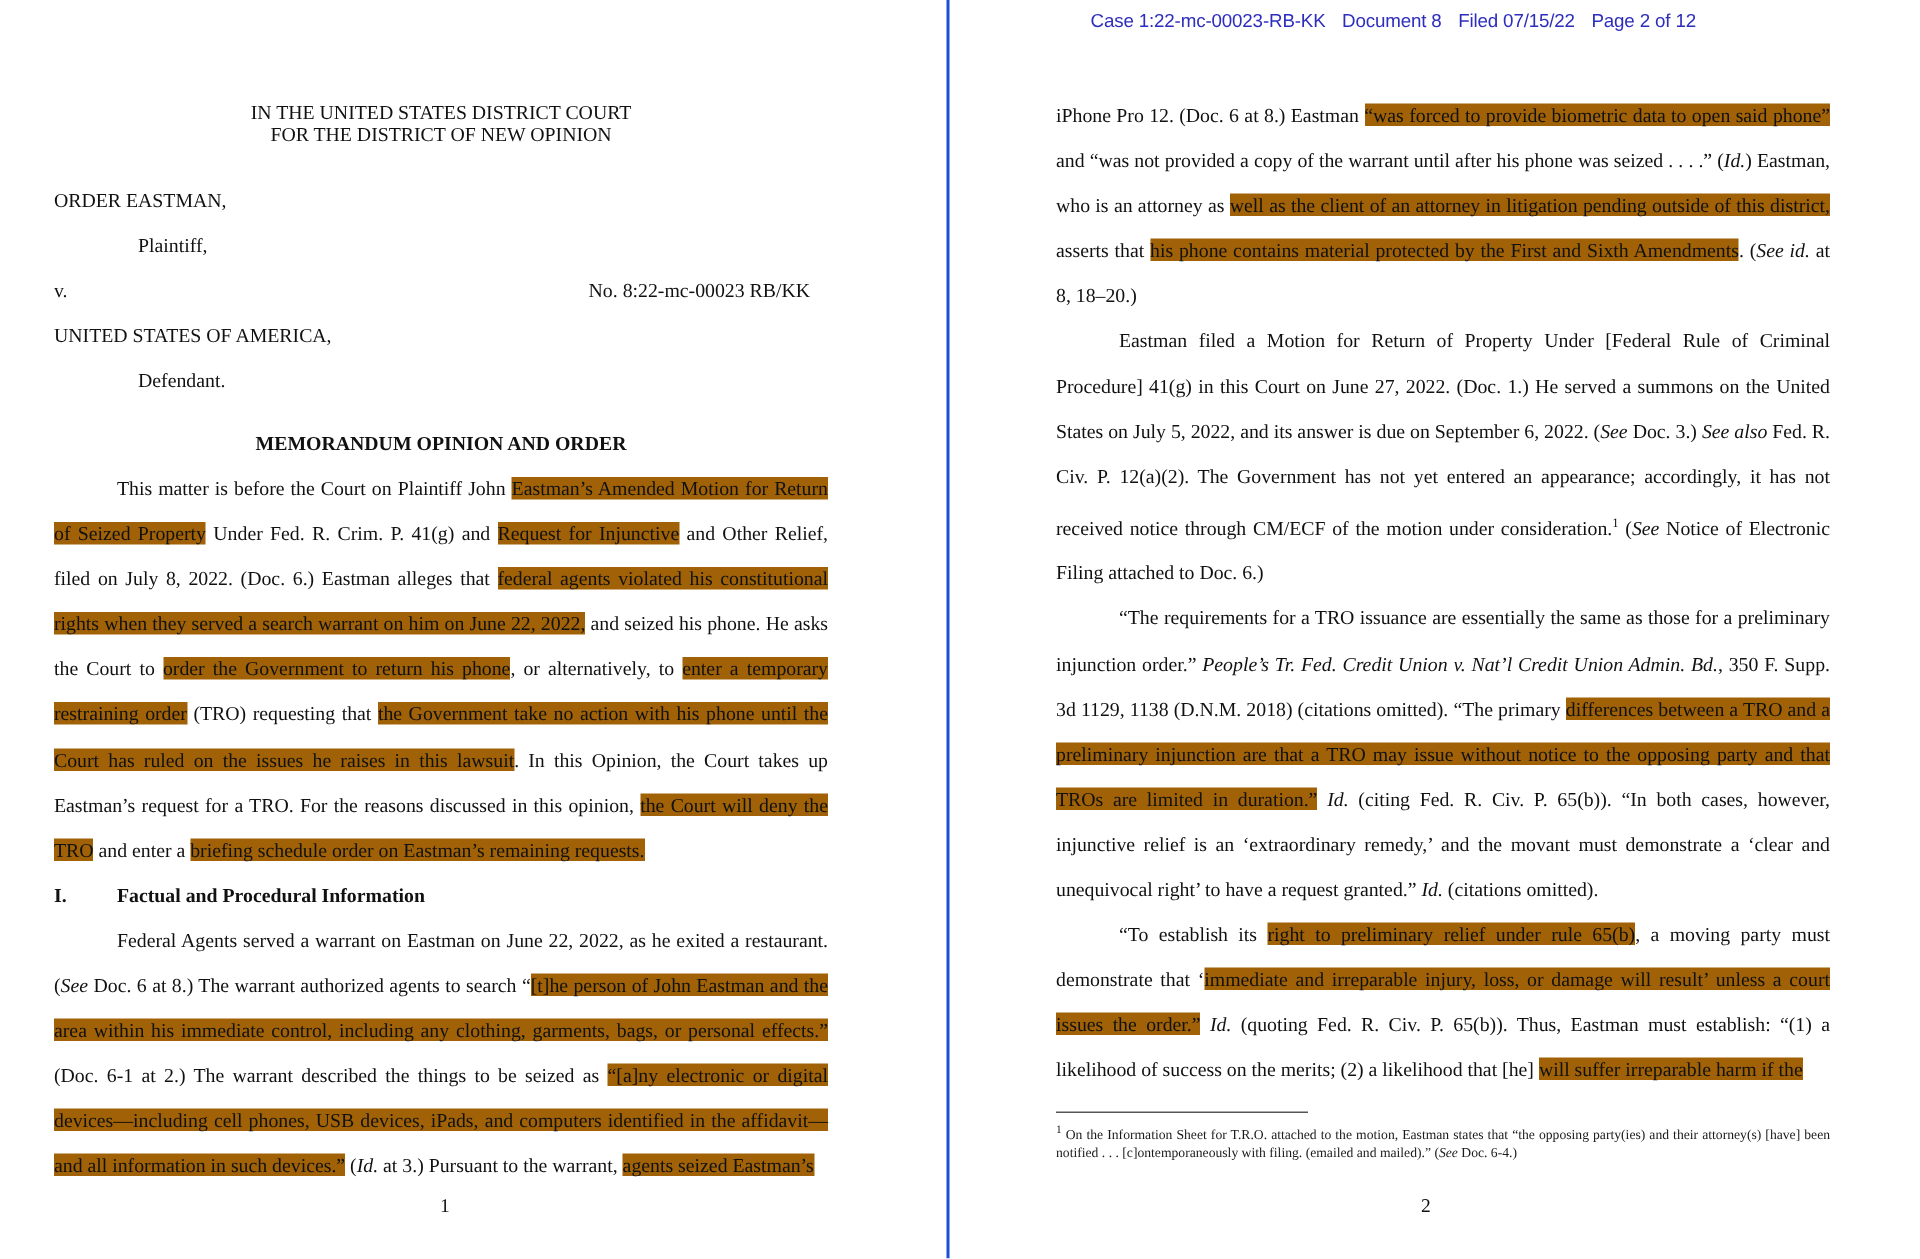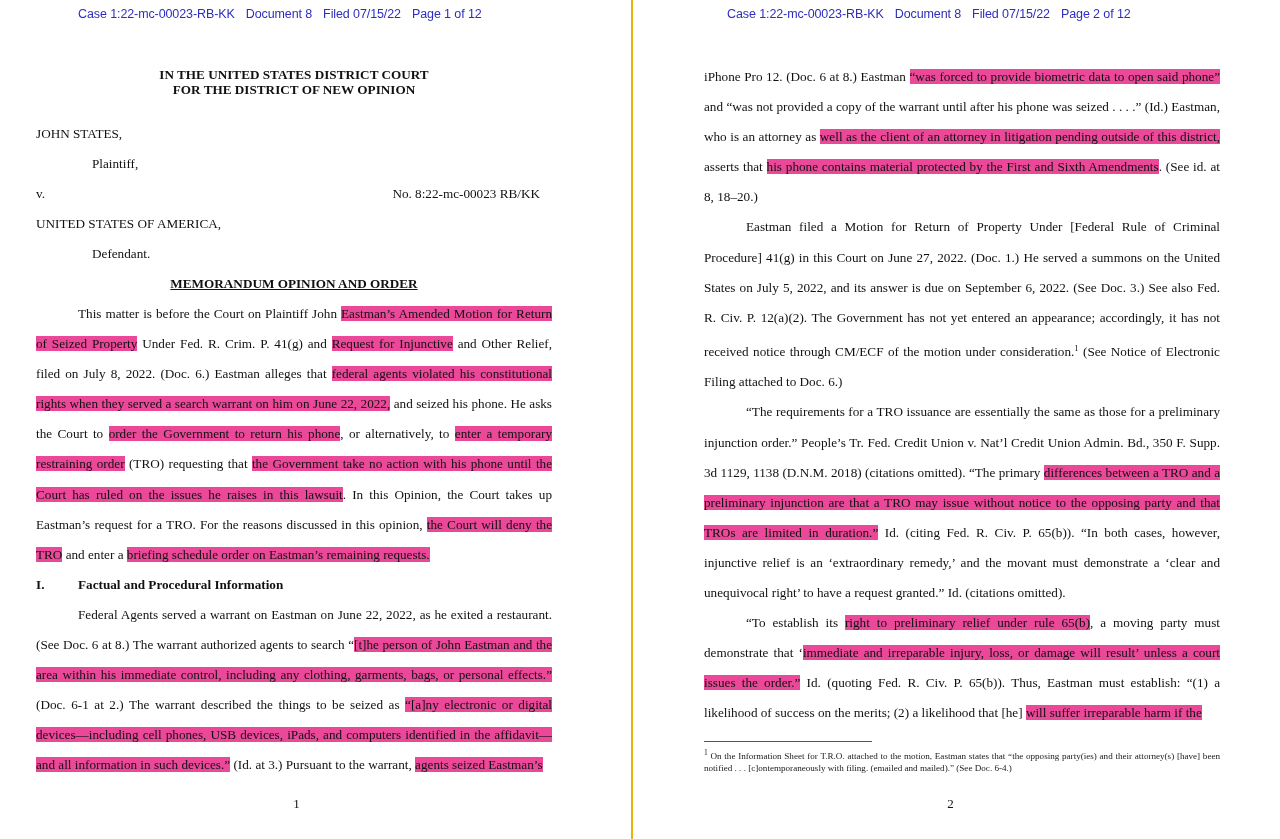--- a/index.html
+++ b/index.html
@@ -25,21 +25,21 @@
   .page {
     position: relative;
     width: 631px;
     height: 839px;
     background: #ffffff;
     padding: 0;
     flex: 0 0 auto;
   }
   .page.right {
     width: 649px;
-    border-left: 2px solid #eab308;
+    border-left: 2px solid #1d4ed8;
   }
 
   
   .ecf-header {
     font-family: "Liberation Sans", "DejaVu Sans", sans-serif;
     color: #2d2dbe;
     font-size: 12.5px;
     letter-spacing: -0.1px;
     white-space: nowrap;
     position: absolute;
@@ -57,21 +57,21 @@
     line-height: 30.1px;
     text-align: justify;
     text-justify: inter-word;
   }
   .page.left .body-frame  { left: 36px;  top: 68px;  width: 516px; }
   .page.right .body-frame { left: 71px;  top: 62px;  width: 516px; }
 
   
   .court-title {
     text-align: center;
-    font-weight: bold;
+    font-weight: normal;
     line-height: 14px;
     margin: 0 0 0 0;
     font-size: 13.2px;
   }
   .court-title div { margin: 0; }
   .court-title .l2 { margin-top: 1px; }
 
   .caption { margin-top: 22px; line-height: 30px; }
   .caption .party { text-align: left; }
   .caption .role  { text-align: left; padding-left: 56px; font-family: Liberation Serif, serif; }
@@ -79,22 +79,21 @@
     display: flex;
     justify-content: space-between;
     align-items: baseline;
   }
   .caption .vrow .vee { }
   .caption .vrow .caseno { padding-right: 12px; }
 
   .doc-title {
     text-align: center;
     font-weight: bold;
-    text-decoration: underline;
-    margin-top: 0px;
+    margin-top: 12px;
     line-height: 30px;
   }
 
   
   p.para {
     margin: 0;
     text-indent: 42px;
     text-align: justify;
   }
   p.para.noindent { text-indent: 0; }
@@ -102,26 +101,26 @@
   .section-head {
     margin: 0;
     font-weight: bold;
     text-align: left;
     text-indent: 0;
   }
   .section-head .num { display: inline-block; width: 42px; }
 
   
   .hl {
-    background-color: #ec4899;
+    background-color: #a16207;
     box-decoration-break: clone;
     -webkit-box-decoration-break: clone;
   }
 
-  .ital { }
+  .ital { font-style: italic; }
 
   
   .footnote-wrap {
     position: absolute;
     left: 71px;
     top: 741px;
     width: 516px;
   }
   .footnote-rule {
     width: 168px;
@@ -151,33 +150,30 @@
 
   sup.fn { font-size: 8.5px; vertical-align: super; }
 </style>
 </head>
 <body>
 
 <div class="spread">
 
   <div class="page left">
 
-    <div class="ecf-header">
-      <span>Case 1:22-mc-00023-RB-KK</span><span>Document 8</span><span>Filed 07/15/22</span><span>Page 1 of 12</span>
-    </div>
 
     <div class="body-frame">
 
       <div class="court-title">
         <div class="l1">IN THE UNITED STATES DISTRICT COURT</div>
         <div class="l2">FOR THE DISTRICT OF NEW OPINION</div>
       </div>
 
       <div class="caption">
-        <div class="party">JOHN STATES,</div>
+        <div class="party">ORDER EASTMAN,</div>
         <div class="role">Plaintiff,</div>
         <div class="vrow">
           <span class="vee">v.</span>
           <span class="caseno">No. 8:22-mc-00023 RB/KK</span>
         </div>
         <div class="party">UNITED STATES OF AMERICA,</div>
         <div class="role">Defendant.</div>
       </div>
 
       <div class="doc-title">

